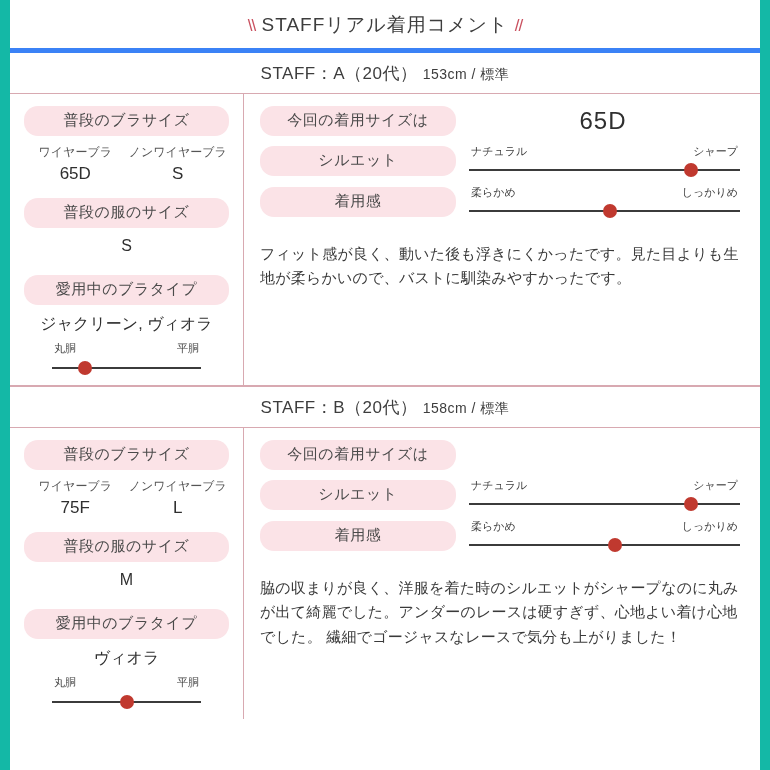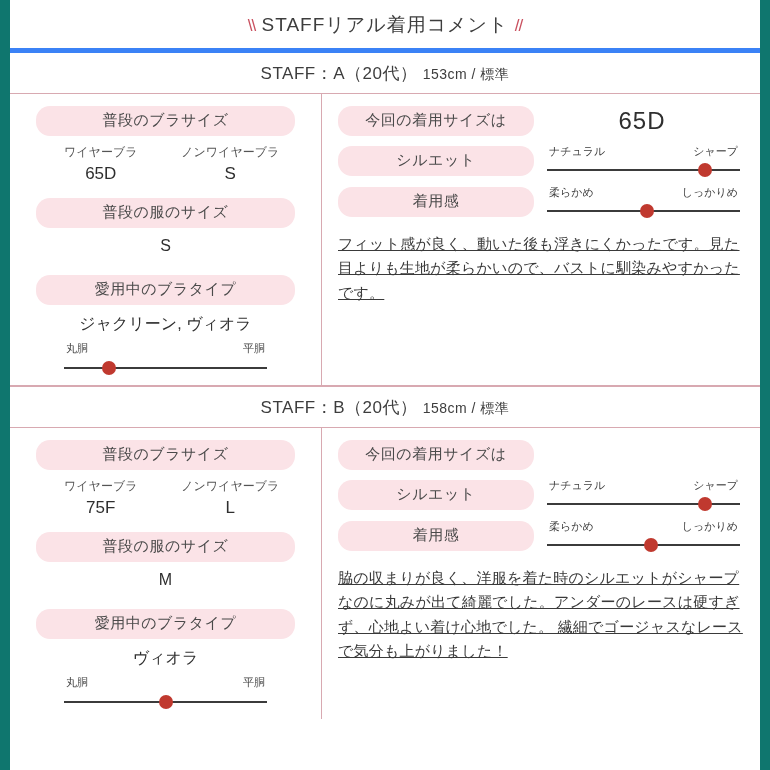--- a/index.html
+++ b/index.html
@@ -4,21 +4,21 @@
 <style>
   * { box-sizing: border-box; margin: 0; padding: 0; }
   html, body {
     width: 770px; height: 770px;
     font-family: "Liberation Sans", sans-serif;
     background: #ffffff;
   }
   #page {
     position: relative;
     width: 770px; height: 770px;
-    background: #0f766e;
+    background: #14b8a6;
     padding: 0 10px;
   }
   .card {
     background: #ffffff;
     width: 750px;
     height: 770px;
     margin: 0 auto;
     position: relative;
     overflow: hidden;
   }
@@ -48,23 +48,23 @@
     letter-spacing: 0.5px;
   }
   .staff-head .sub { font-size: 14px; }
 
   
   .staff-body {
     display: flex;
     align-items: stretch;
   }
   .col-left {
-    width: 312px;
+    width: 234px;
     border-right: 1px solid #d8a9b1;
-    padding: 12px 26px 10px;
+    padding: 12px 14px 10px;
   }
   .col-right {
     flex: 1;
     padding: 12px 14px 10px 16px;
   }
 
   
   .pill {
     background: #fbe3e7;
     color: #4a4a4a;
@@ -152,23 +152,22 @@
     margin-top: 8px;
   }
   .row-slider .pill { width: 196px; }
   .row-slider .sl { flex: 1; padding-right: 6px; }
   .row-slider .slider-labels { padding-bottom: 4px; }
 
   .comment {
     font-size: 15px;
     line-height: 1.62;
     color: #3a3a3a;
-    margin-top: 14px;
+    margin-top: 24px;
     letter-spacing: 0.2px;
-    text-decoration: underline;
   }
   .divider-thick {
     border-top: 2px solid #d8a9b1;
   }
 </style>
 </head>
 <body>
 
 <div id="page">
   <div class="card">

